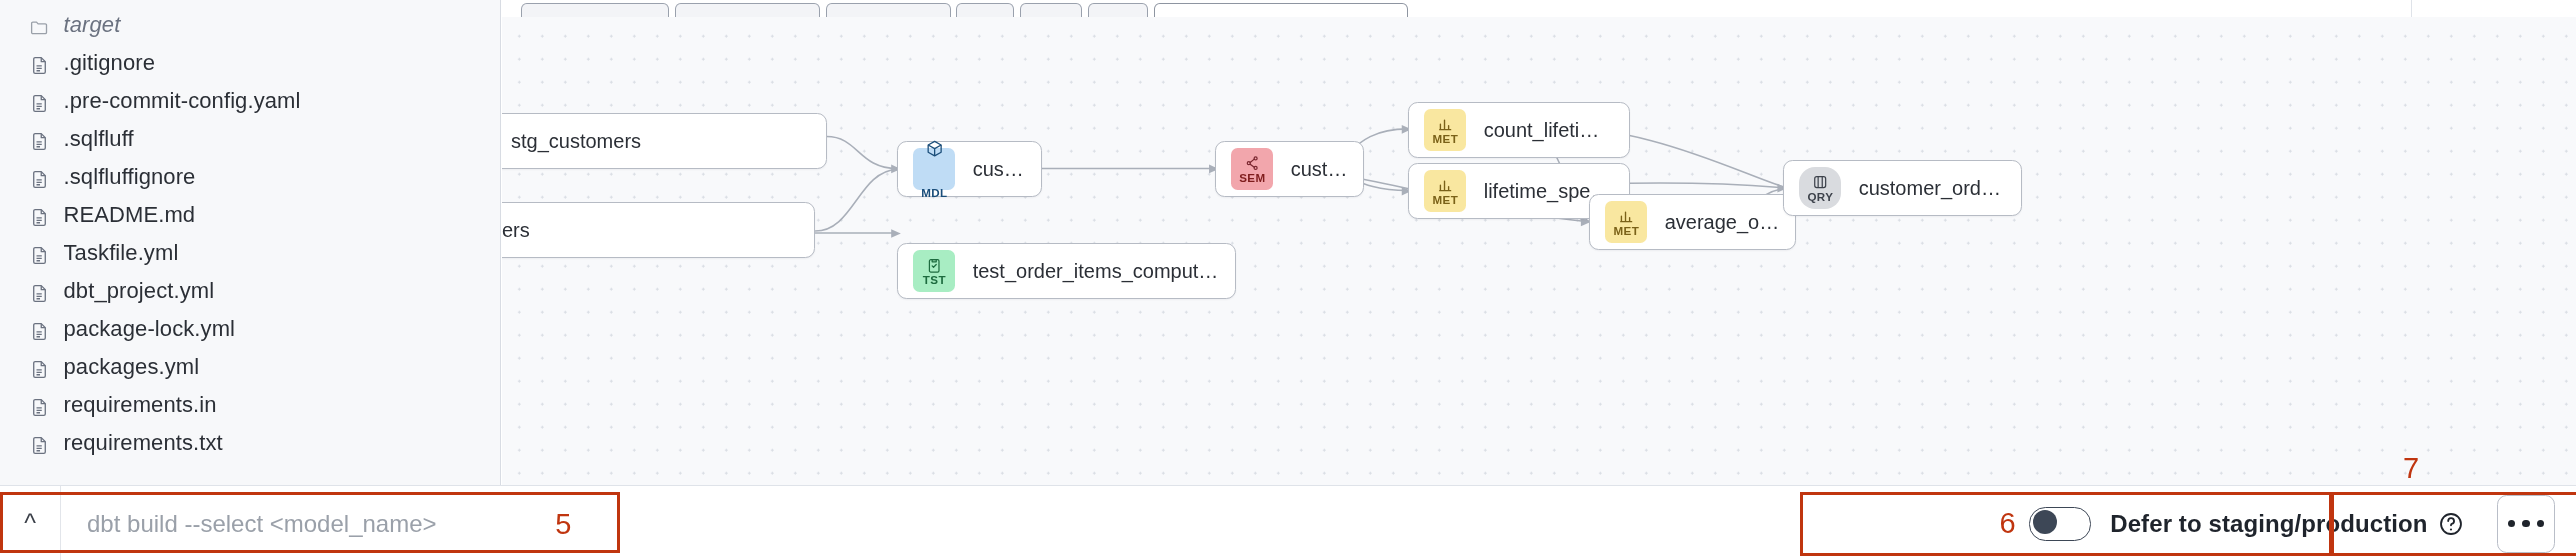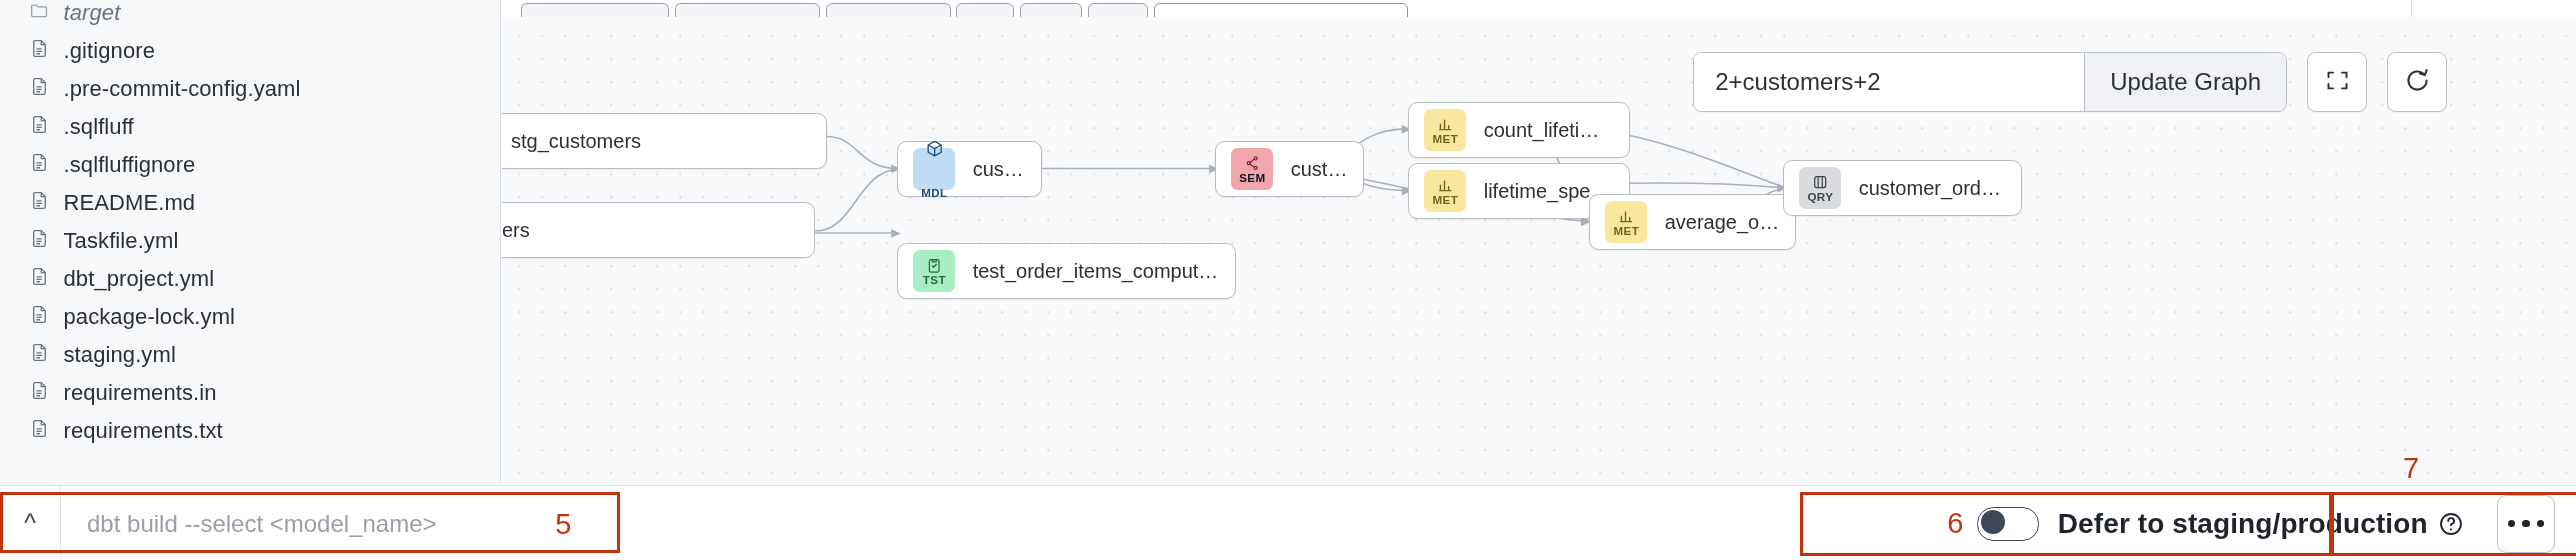--- a/index.html
+++ b/index.html
@@ -14,21 +14,21 @@
   
   .explorer{
     position:absolute;left:0;top:0;width:501px;height:485px;
     background:#f7f8fa;
     border-right:1px solid #d8dce3;
     box-sizing:border-box;
     padding-top:0px;
     overflow:hidden;
   }
   .file-row{
-    display:flex;align-items:flex-start;
+    display:flex;align-items:flex-end;
     height:38px;
     padding-left:29px;
     gap:13.5px;
     cursor:pointer;
   }
   .file-ico{width:21px;height:21px;flex:0 0 21px;display:block;}
   .file-label{
     font-size:22px;color:#2b2f36;white-space:nowrap;
     letter-spacing:0.1px;
   }
@@ -111,24 +111,24 @@
     gap:1px;
   }
   .badge svg{display:block;}
   .badge-txt{font-size:11.6px;font-weight:700;letter-spacing:0.4px;line-height:1;}
   .node-label{
     margin-left:17.3px;font-size:20px;color:#2b2f36;
     white-space:nowrap;overflow:hidden;text-overflow:ellipsis;
     padding-right:13.5px;
   }
   .b-mdl{background:#bfdcf5;color:#1b4e7a;gap:30px;}
-  .b-sem{background:#f2a6ac;color:#0f172a;}
+  .b-sem{background:#f2a6ac;color:#7f1d1d;}
   .b-met{background:#f9e7a0;color:#7a6118;}
   .b-tst{background:#a8edc3;color:#1d6b3f;}
-  .b-qry{background:#d9dbdf;color:#3d424b;}
+  .b-qry{background:#d9dbdf;color:#3d424b;border-radius:16px;}
 
   svg.edges{position:absolute;left:0;top:0;width:100%;height:100%;pointer-events:none;}
 
   
   .bottombar{
     position:absolute;left:0;bottom:0;width:2576px;height:76px;
     background:#ffffff;border-top:1px solid #dfe3e9;
     box-sizing:border-box;
     display:flex;align-items:stretch;
   }
@@ -162,21 +162,21 @@
   .toggle{
     width:60px;height:32px;border-radius:16.4px;
     border:1.9px solid #3d4756;background:#ffffff;
     position:relative;cursor:pointer;flex:0 0 60px;margin-right:19px;
   }
   .toggle .knob{
     position:absolute;left:2.9px;top:2.9px;width:24px;height:24px;
     border-radius:50%;background:#3d4756;
   }
   .defer-label{
-    font-size:28px;color:#1f242c;font-weight:700;white-space:nowrap;
+    font-size:24px;color:#1f242c;font-weight:700;white-space:nowrap;
     letter-spacing:0.1px;
   }
   .help-ico{margin-left:10.6px;display:flex;align-items:center;cursor:pointer;}
   .ready-pill{
     display:flex;align-items:center;gap:12.5px;
     background:#d4f5de;border-radius:29px;
     padding:0 26px;height:46px;margin-left:31px;cursor:pointer;
     box-sizing:border-box;
   }
   .ready-txt{font-size:24px;color:#1d6b3f;font-weight:700;}
@@ -295,21 +295,21 @@
           <span class="file-label">package-lock.yml</span>
         </div>
         <div class="file-row">
           <span style="display: flex;">
             <svg class="file-ico" viewBox="0 0 24 24" fill="none" stroke="#6b7280" stroke-width="1.5" stroke-linejoin="round">
               <path d="M14 3 H7 a1.6 1.6 0 0 0-1.6 1.6 v14.8 A1.6 1.6 0 0 0 7 21 h10 a1.6 1.6 0 0 0 1.6-1.6 V7.6 Z"></path>
               <path d="M14 3 v4.6 h4.6"></path>
               <path d="M8.6 12.4h6M8.6 15.2h6M8.6 18h4"></path>
             </svg>
           </span>
-          <span class="file-label">staging.yml</span>
+          <span class="file-label">packages.yml</span>
         </div>
         <div class="file-row">
           <span style="display: flex;">
             <svg class="file-ico" viewBox="0 0 24 24" fill="none" stroke="#6b7280" stroke-width="1.5" stroke-linejoin="round">
               <path d="M14 3 H7 a1.6 1.6 0 0 0-1.6 1.6 v14.8 A1.6 1.6 0 0 0 7 21 h10 a1.6 1.6 0 0 0 1.6-1.6 V7.6 Z"></path>
               <path d="M14 3 v4.6 h4.6"></path>
               <path d="M8.6 12.4h6M8.6 15.2h6M8.6 18h4"></path>
             </svg>
           </span>
           <span class="file-label">requirements.in</span>
@@ -374,41 +374,20 @@
           <path d="M 404 153 l 10 4.5 l -10 4.5 z"></path>
           <path d="M 404 220 l 10 4.5 l -10 4.5 z"></path>
           <path d="M 734 153 l 10 4.5 l -10 4.5 z"></path>
           <path d="M 934 112 l 10 4.5 l -10 4.5 z"></path>
           <path d="M 934 176 l 10 4.5 l -10 4.5 z"></path>
           <path d="M 1120 208 l 10 4.5 l -10 4.5 z"></path>
           <path d="M 1324 173 l 10 4.5 l -10 4.5 z"></path>
         </g>
       </svg>
 
-      <div class="graph-toolbar">
-        <div class="gt-group">
-          <div class="gt-input">2+customers+2</div>
-          <div class="gt-update">Update Graph</div>
-        </div>
-        <div class="gt-btn">
-          <span>
-            <svg width="27" height="27" viewBox="0 0 24 24" fill="none" stroke="#2a2f38" stroke-width="1.7" stroke-linecap="round">
-              <path d="M4 9V5h4M20 9V5h-4M4 15v4h4M20 15v4h-4"></path>
-            </svg>
-          </span>
-        </div>
-        <div class="gt-btn">
-          <span>
-            <svg width="29" height="29" viewBox="0 0 24 24" fill="none" stroke="#2a2f38" stroke-width="1.7" stroke-linecap="round">
-              <path d="M19.5 12a7.5 7.5 0 1 1-2.3-5.4"></path>
-              <path d="M19.6 3.4 L18.1 7.4 L14.1 6.3"></path>
-            </svg>
-          </span>
-        </div>
-      </div>
 
       <div class="node" style="left:-48px;top:96px;width:373px;height:56px;">
         <div class="node-label" style="margin-left:56px">stg_customers</div>
       </div>
 
       <div class="node" style="left:-106px;top:185px;width:419px;height:56px;">
         <div class="node-label" style="margin-left:76px">orders</div>
       </div>
 
       <div class="node" style="left:395px;top:124px;width:145px;height:56px;">

